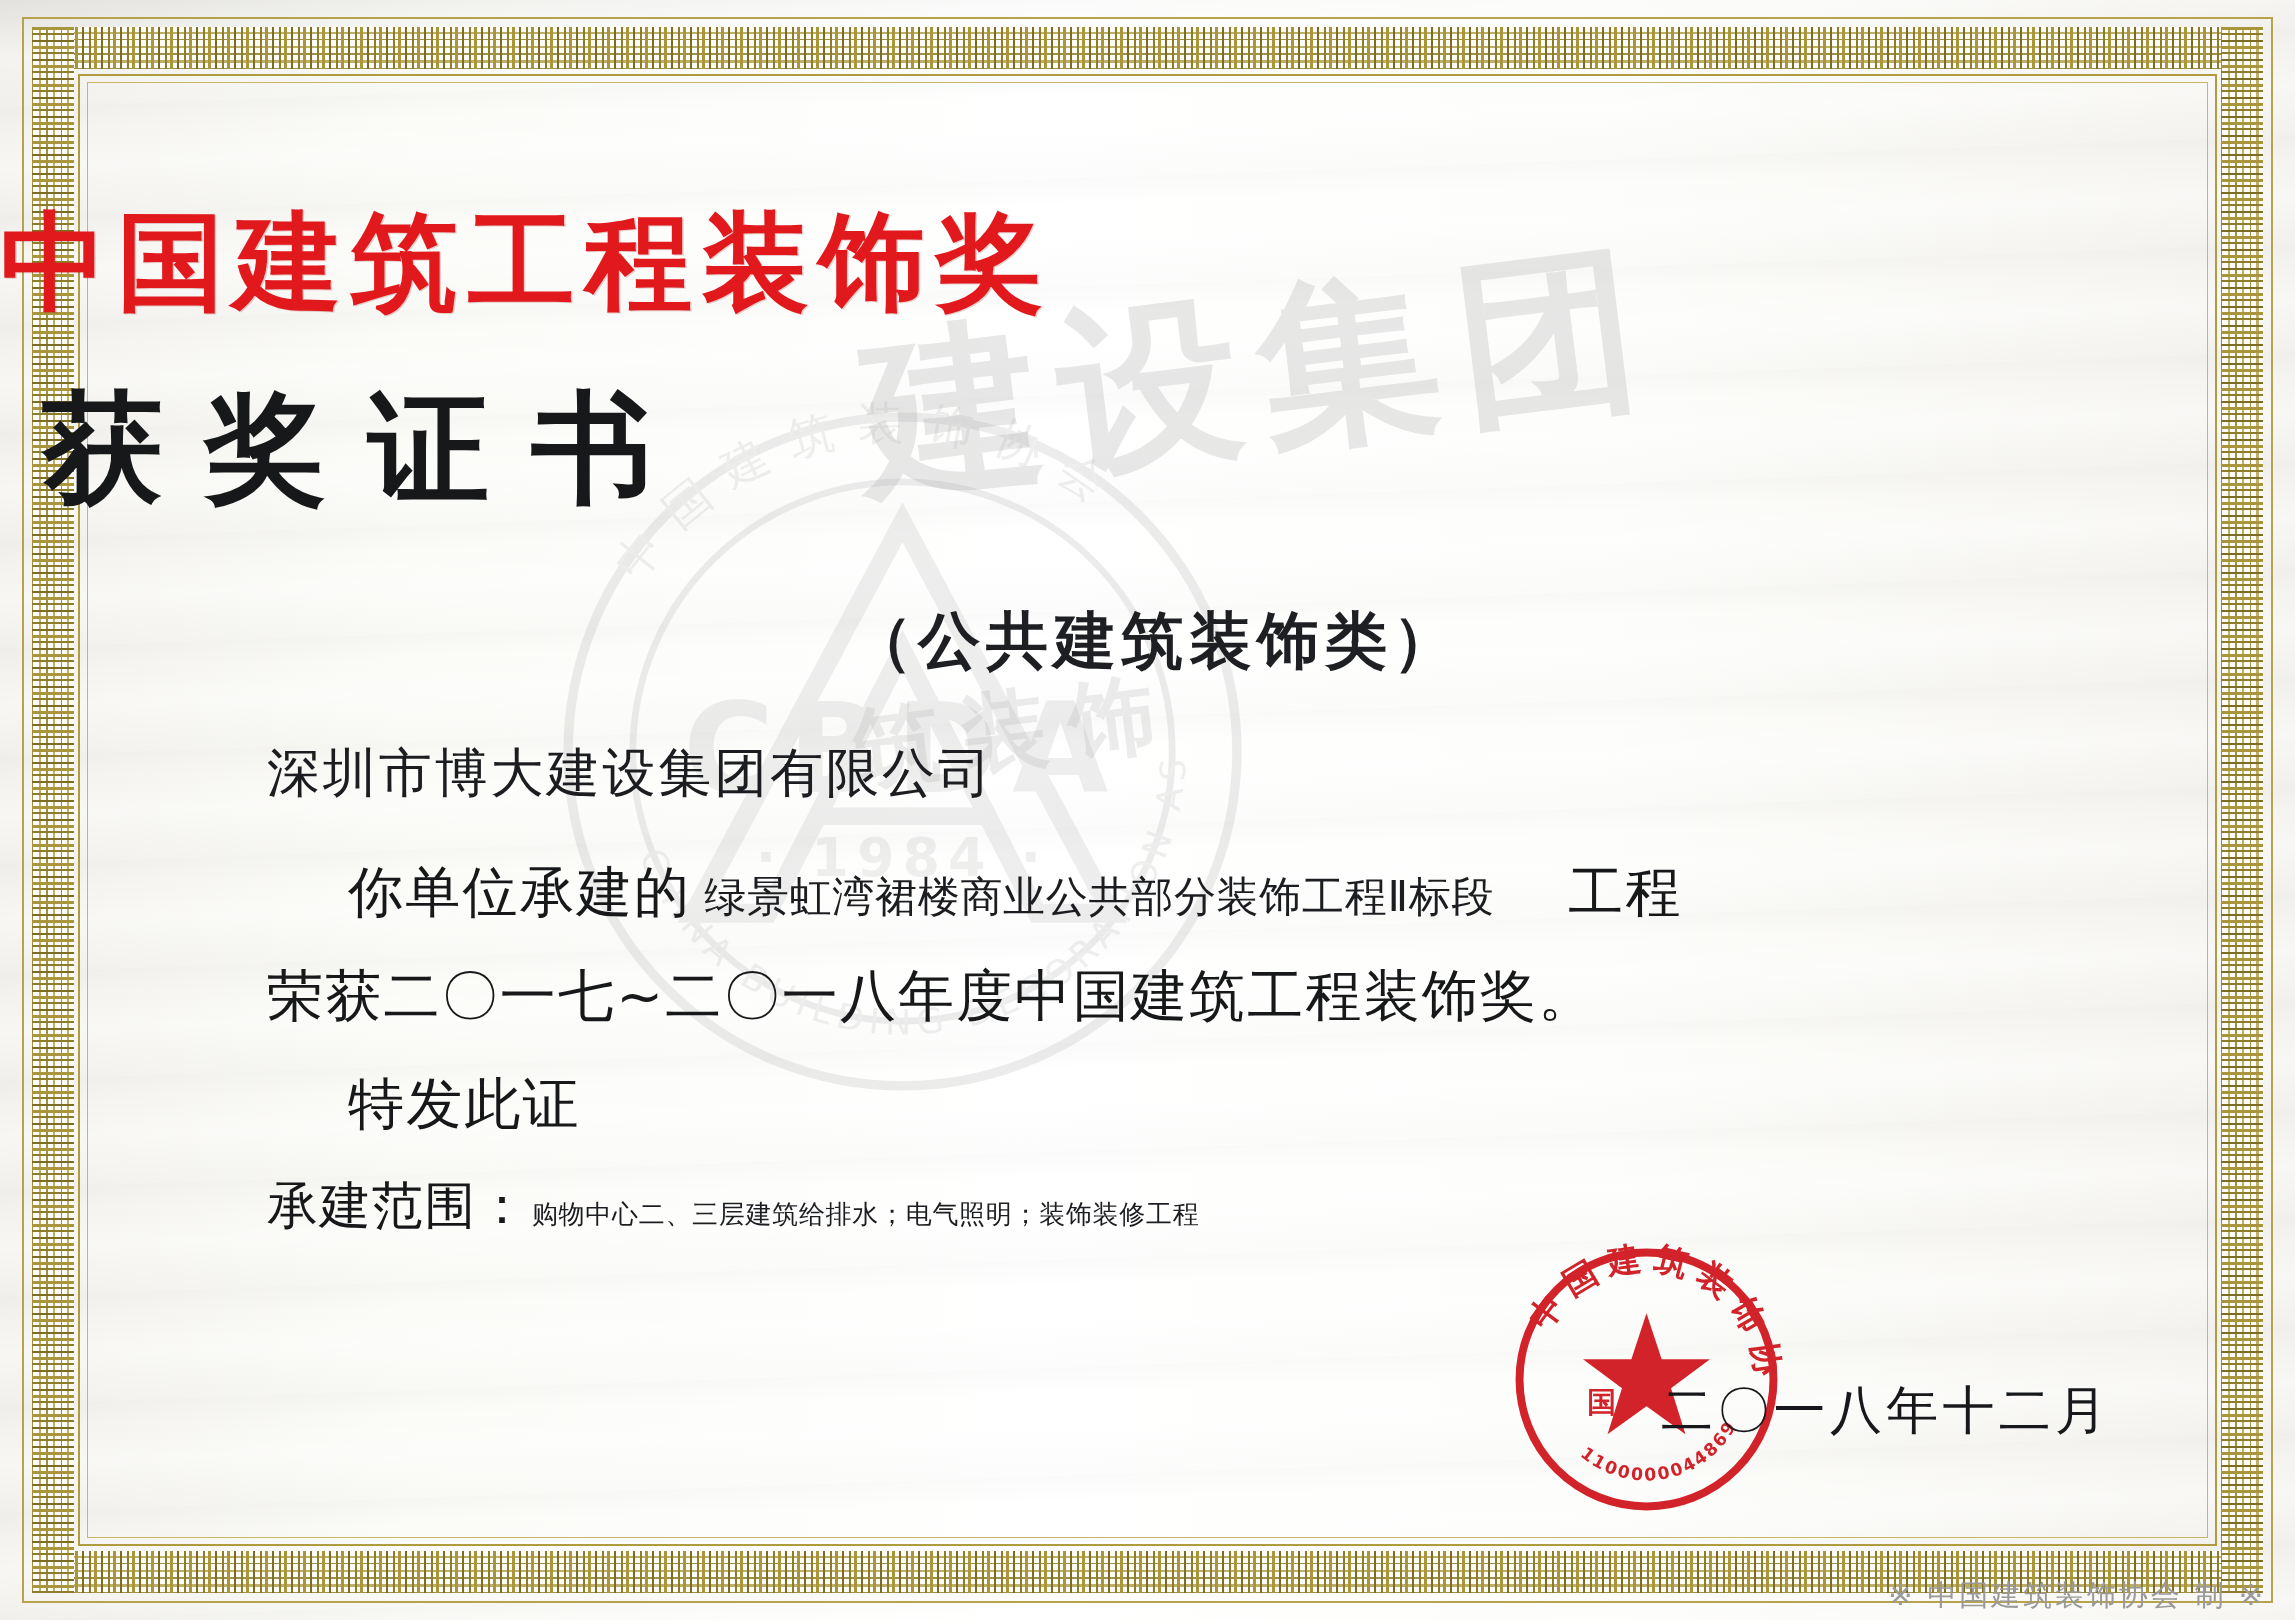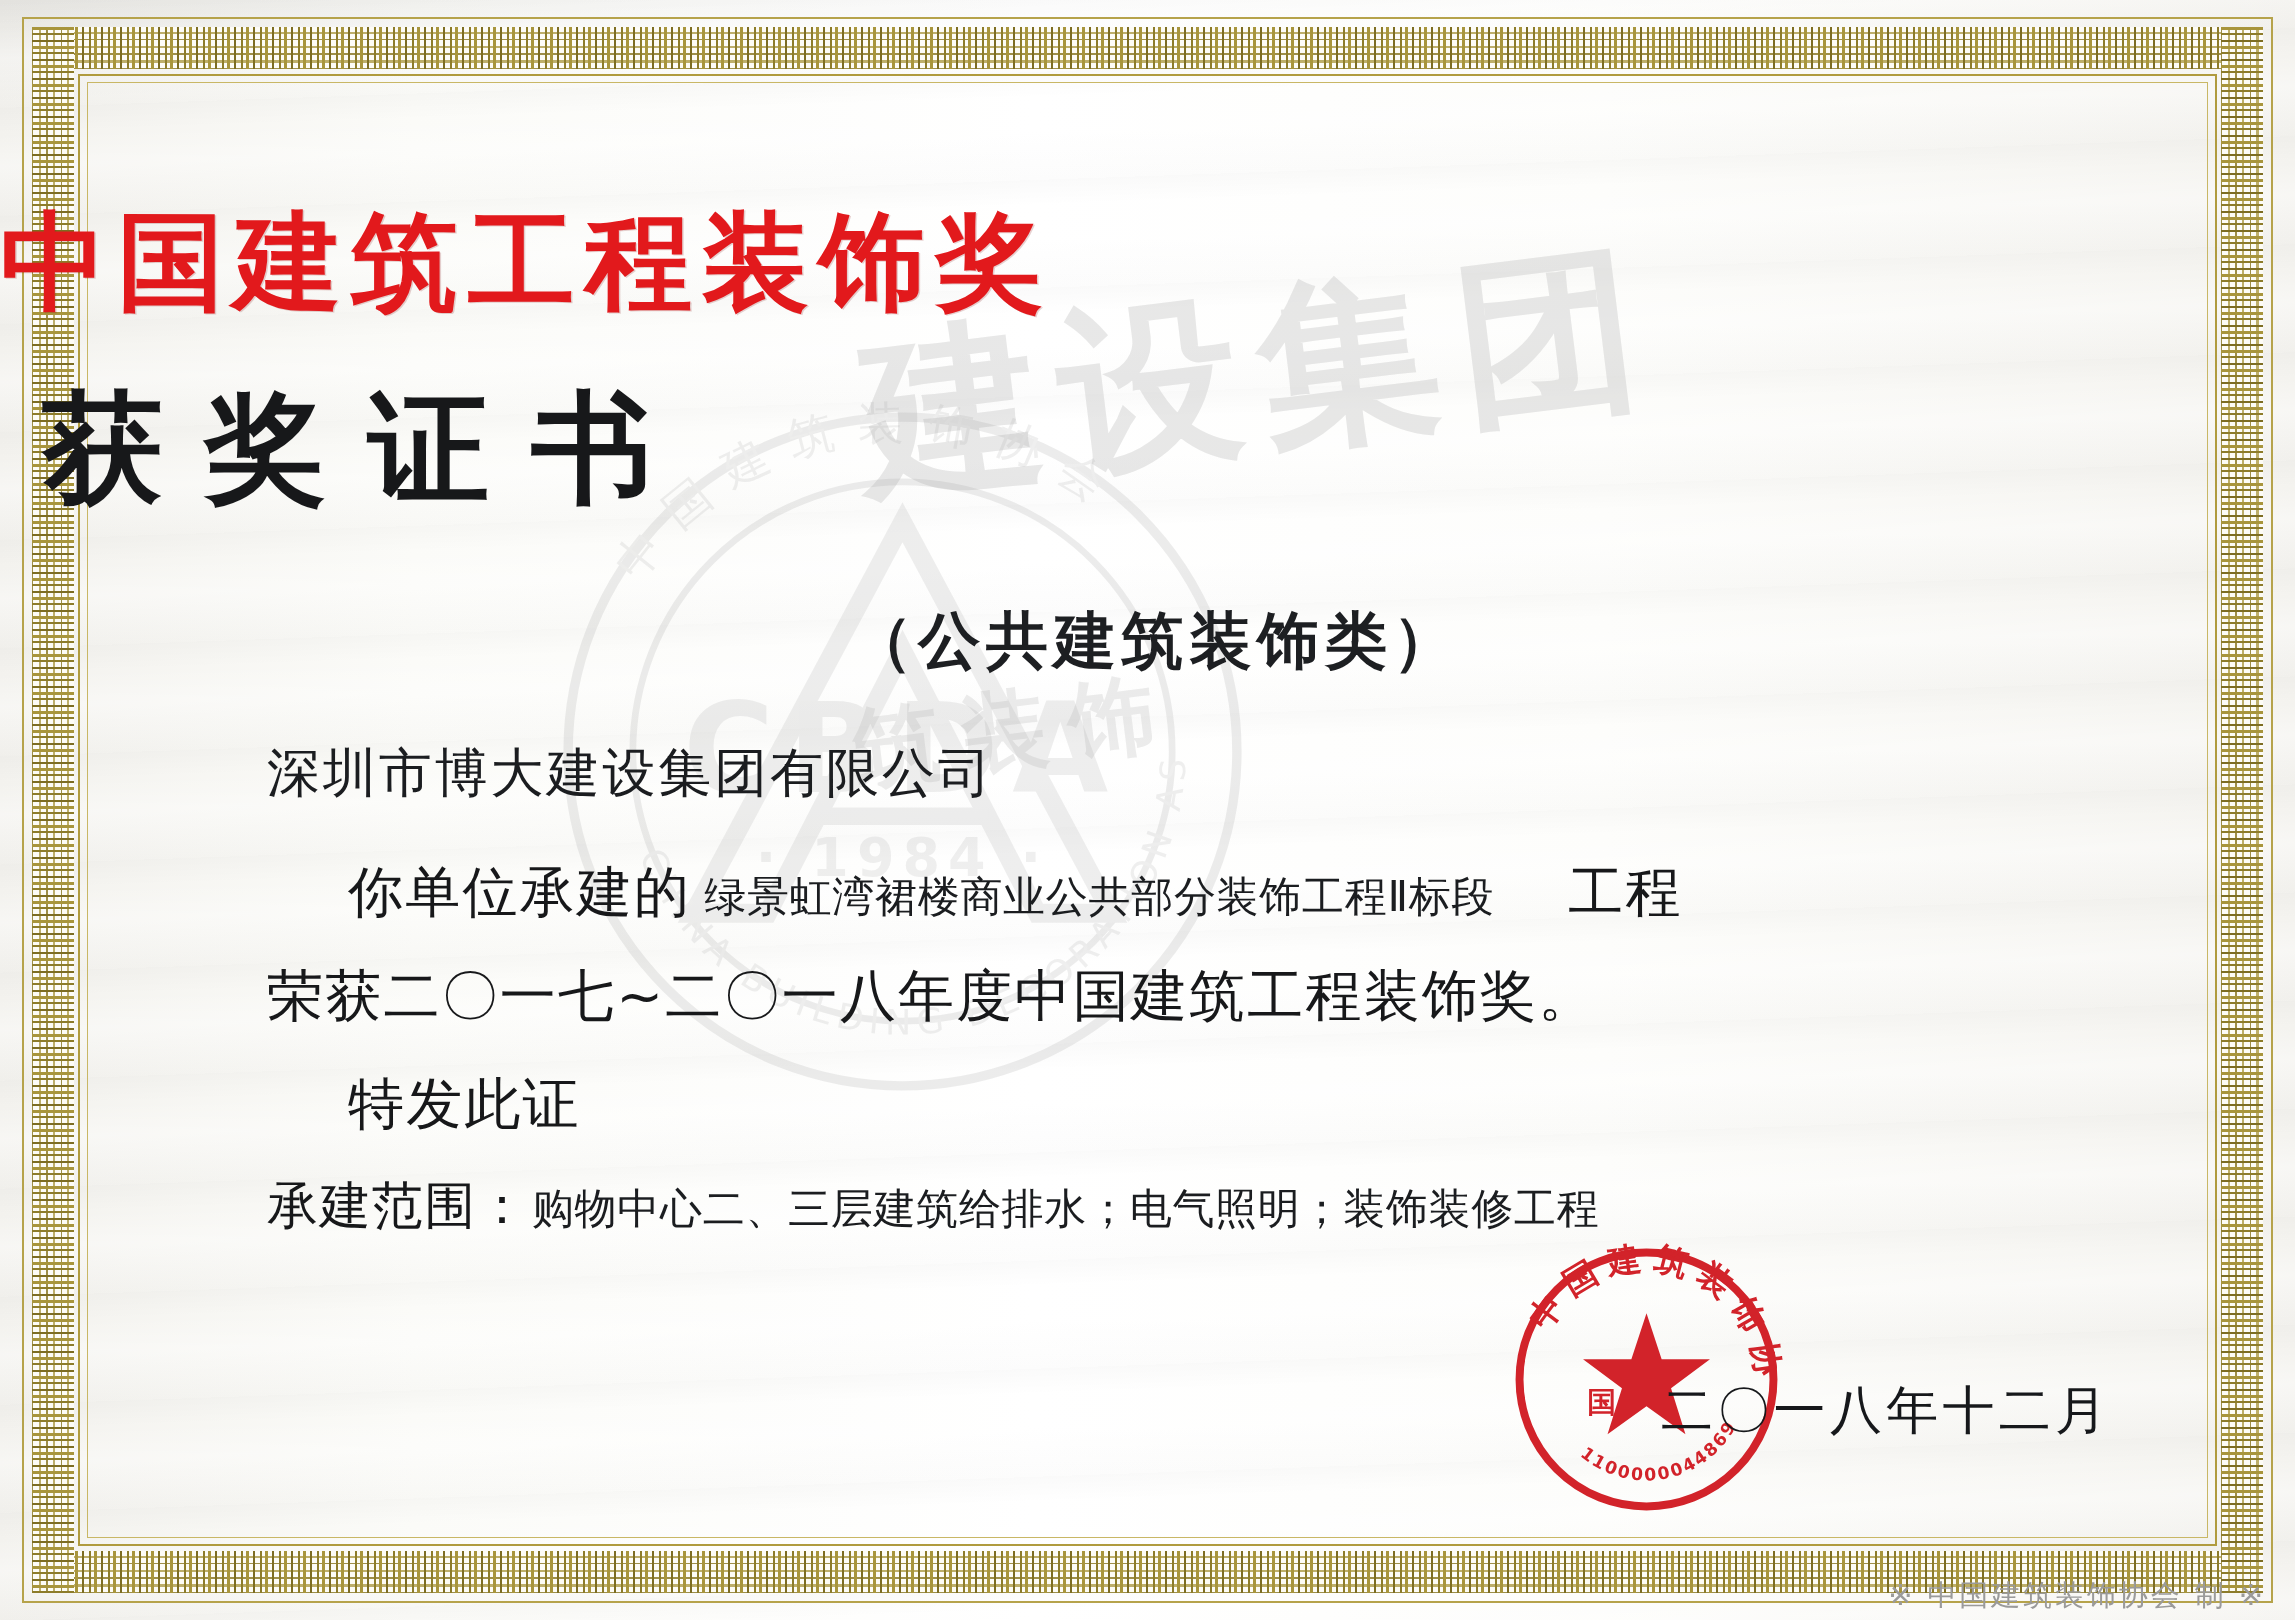--- a/index.html
+++ b/index.html
@@ -244,21 +244,21 @@
     margin-bottom: 14.4px;
   }
   .scope-label {
     font-family: "DejaVu Sans", sans-serif;
     font-size: 51px;
     letter-spacing: 1.4px;
     color: #17181a;
   }
   .scope-value {
     font-family: "DejaVu Sans", sans-serif;
-    font-size: 42px;
+    font-size: 26px;
     letter-spacing: 0.7px;
     color: #1b1d20;
   }
 
   
   .seal {
     position: absolute;
     left: 1495px;
     top: 1228px;
     width: 303px;

